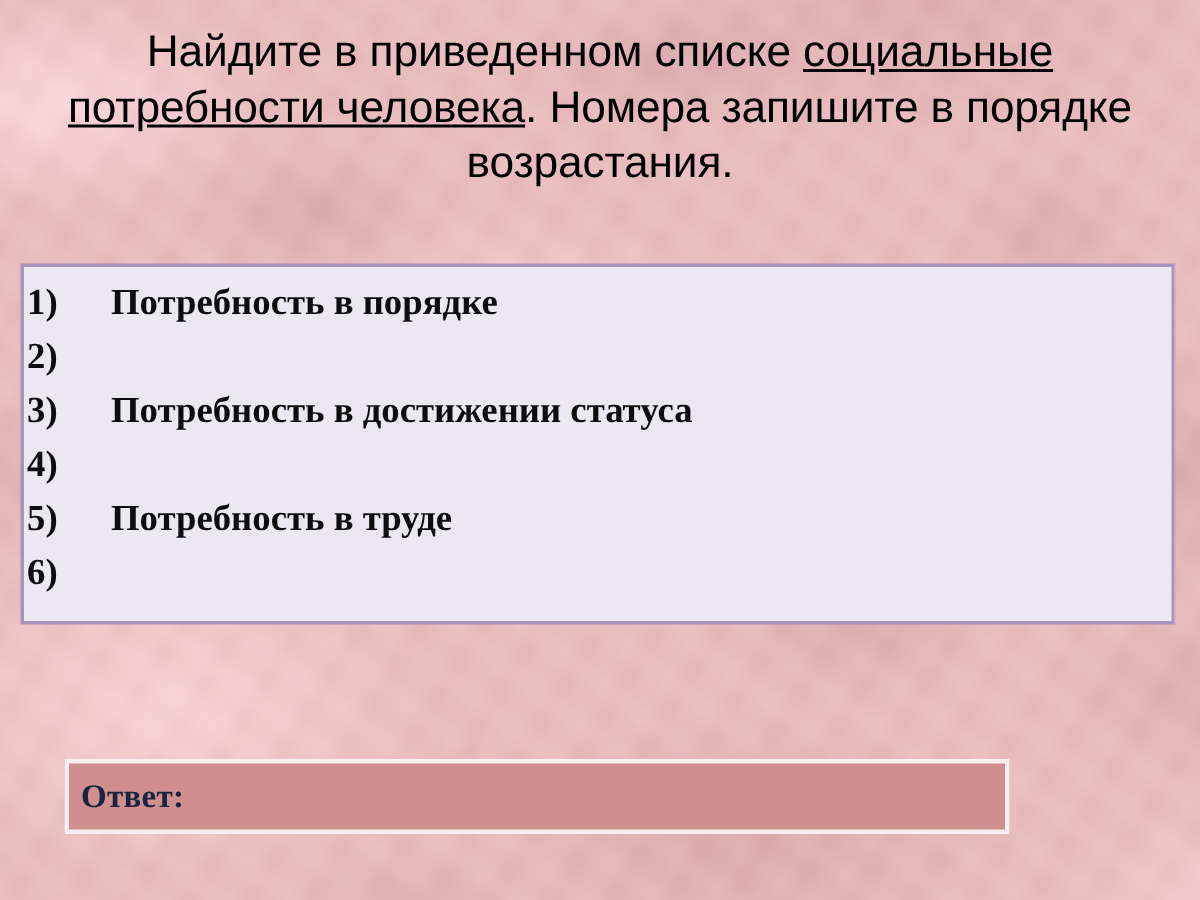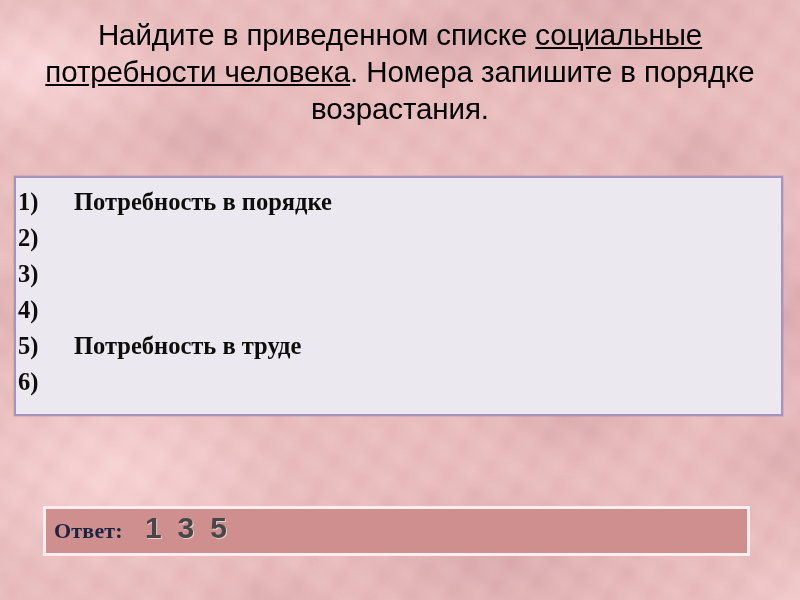--- a/index.html
+++ b/index.html
@@ -136,21 +136,21 @@
   }
   .opt-text {
     flex: 1 1 auto;
   }
 
   
   #answer-bar {
     position: absolute;
     left: 43px;
     top: 506px;
-    width: 707px;
+    width: 630px;
     height: 50px;
     box-sizing: border-box;
     background: #cf8f8f;
     border: 3px solid #f7efef;
     display: flex;
     align-items: center;
   }
   #answer-label {
     font-family: "Liberation Serif", "DejaVu Serif", serif;
     font-weight: bold;
@@ -192,32 +192,32 @@
     <ul class="opt-list">
       <li class="opt-item">
         <span class="opt-marker">1)</span>
         <span class="opt-text">Потребность в порядке</span>
       </li>
       <li class="opt-item">
         <span class="opt-marker">2)</span>
       </li>
       <li class="opt-item">
         <span class="opt-marker">3)</span>
+        <span class="opt-text">Потребность в достижении статуса</span>
       </li>
       <li class="opt-item">
         <span class="opt-marker">4)</span>
       </li>
       <li class="opt-item">
         <span class="opt-marker">5)</span>
         <span class="opt-text">Потребность в труде</span>
       </li>
       <li class="opt-item">
         <span class="opt-marker">6)</span>
       </li>
     </ul>
   </div>
 
   <div id="answer-bar">
     <span id="answer-label">Ответ:</span>
-    <span id="answer-value">135</span>
   </div>
 
 </div>
 
 </body></html>

